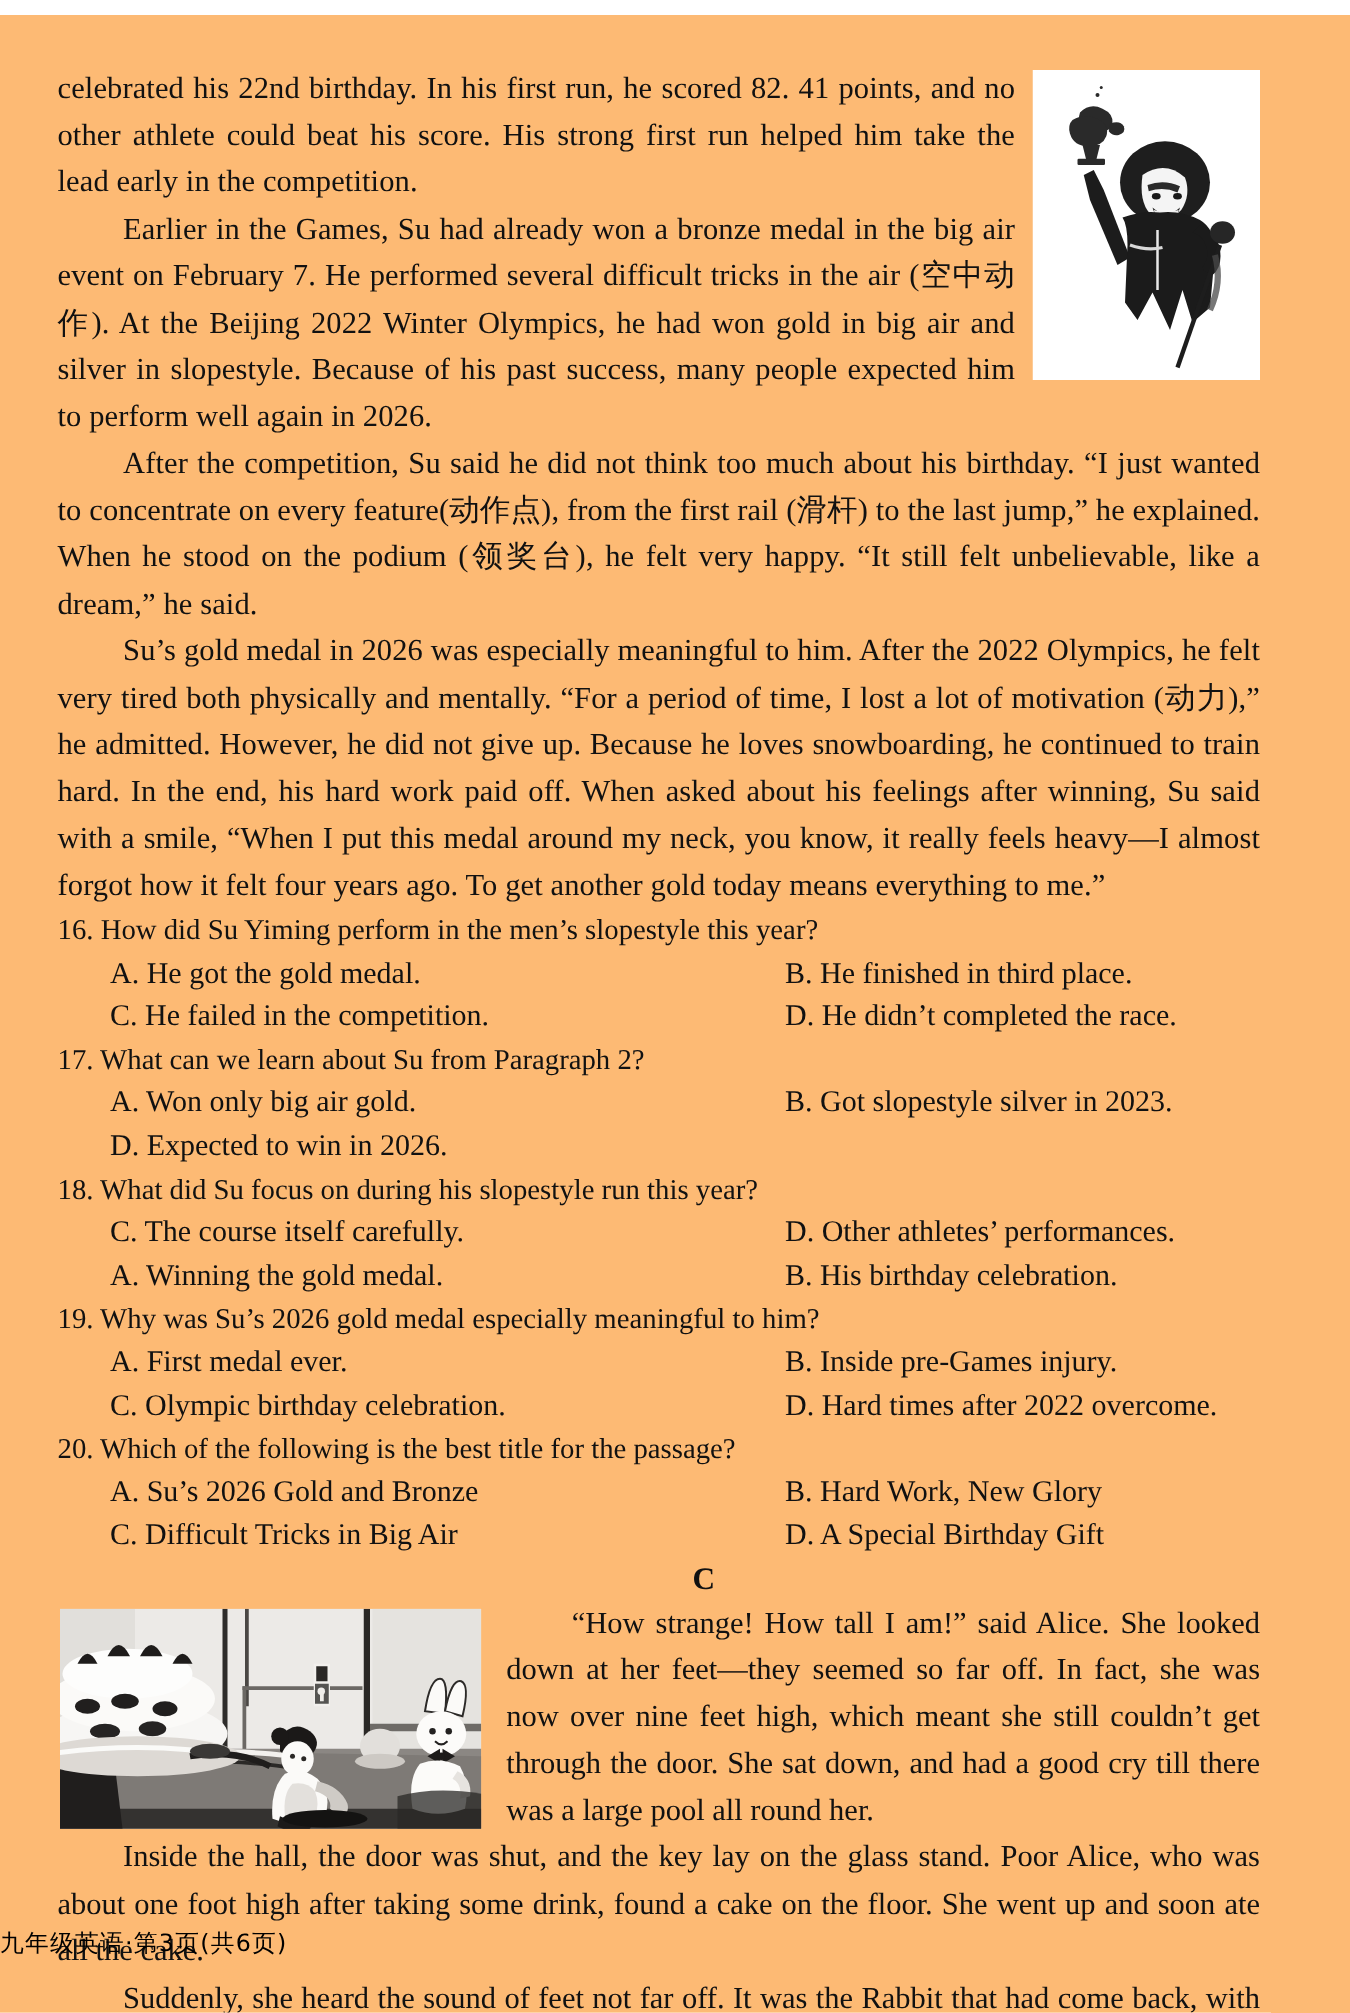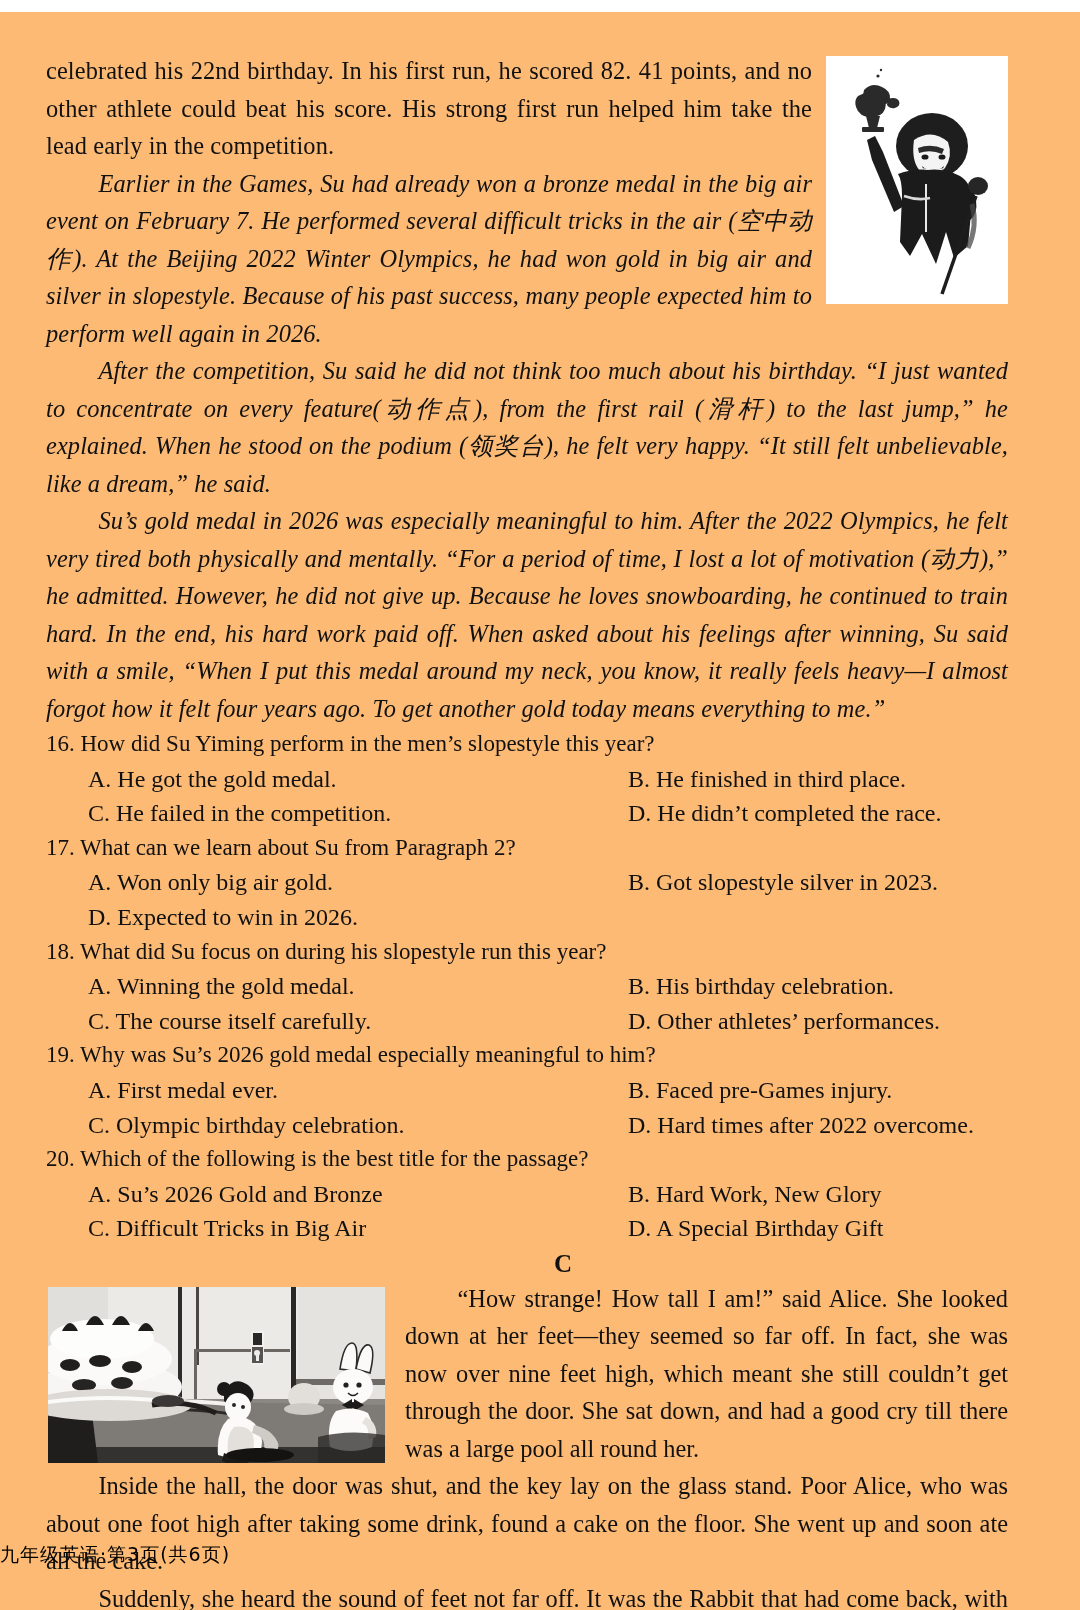--- a/index.html
+++ b/index.html
@@ -33,21 +33,21 @@
 
   
   .para {
     font-size: 24.4px;
     line-height: 37.5px;
     text-align: justify;
     text-justify: inter-word;
     margin: 0;
     letter-spacing: 0.1px;
   }
-  .para.indent { text-indent: 2.15em; font-style: italic; }
+  .para.indent { text-indent: 2.15em; }
 
   
   .snowboarder-wrap {
     float: right;
     width: 182px;
     height: 248px;
     margin: 4px 0 2px 14px;
     shape-outside: inset(0);
     position: relative;
   }
@@ -192,37 +192,37 @@
         <span class="opt-b">D. Expected to win in 2026.</span>
       </div>
     </div>
 
     <div class="qblock">
       <div class="qstem">
         <span class="qnum">18.</span>
         <span>What did Su focus on during his slopestyle run this year?</span>
       </div>
       <div class="opt-row">
+        <span class="opt-a">C. The course itself carefully.</span>
+        <span class="opt-b">D. Other athletes’ performances.</span>
+      </div>
+      <div class="opt-row">
         <span class="opt-a">A. Winning the gold medal.</span>
         <span class="opt-b">B. His birthday celebration.</span>
       </div>
-      <div class="opt-row">
-        <span class="opt-a">C. The course itself carefully.</span>
-        <span class="opt-b">D. Other athletes’ performances.</span>
-      </div>
     </div>
 
     <div class="qblock">
       <div class="qstem">
         <span class="qnum">19.</span>
         <span>Why was Su’s 2026 gold medal especially meaningful to him?</span>
       </div>
       <div class="opt-row">
         <span class="opt-a">A. First medal ever.</span>
-        <span class="opt-b">B. Faced pre-Games injury.</span>
+        <span class="opt-b">B. Inside pre-Games injury.</span>
       </div>
       <div class="opt-row">
         <span class="opt-a">C. Olympic birthday celebration.</span>
         <span class="opt-b">D. Hard times after 2022 overcome.</span>
       </div>
     </div>
 
     <div class="qblock">
       <div class="qstem">
         <span class="qnum">20.</span>

